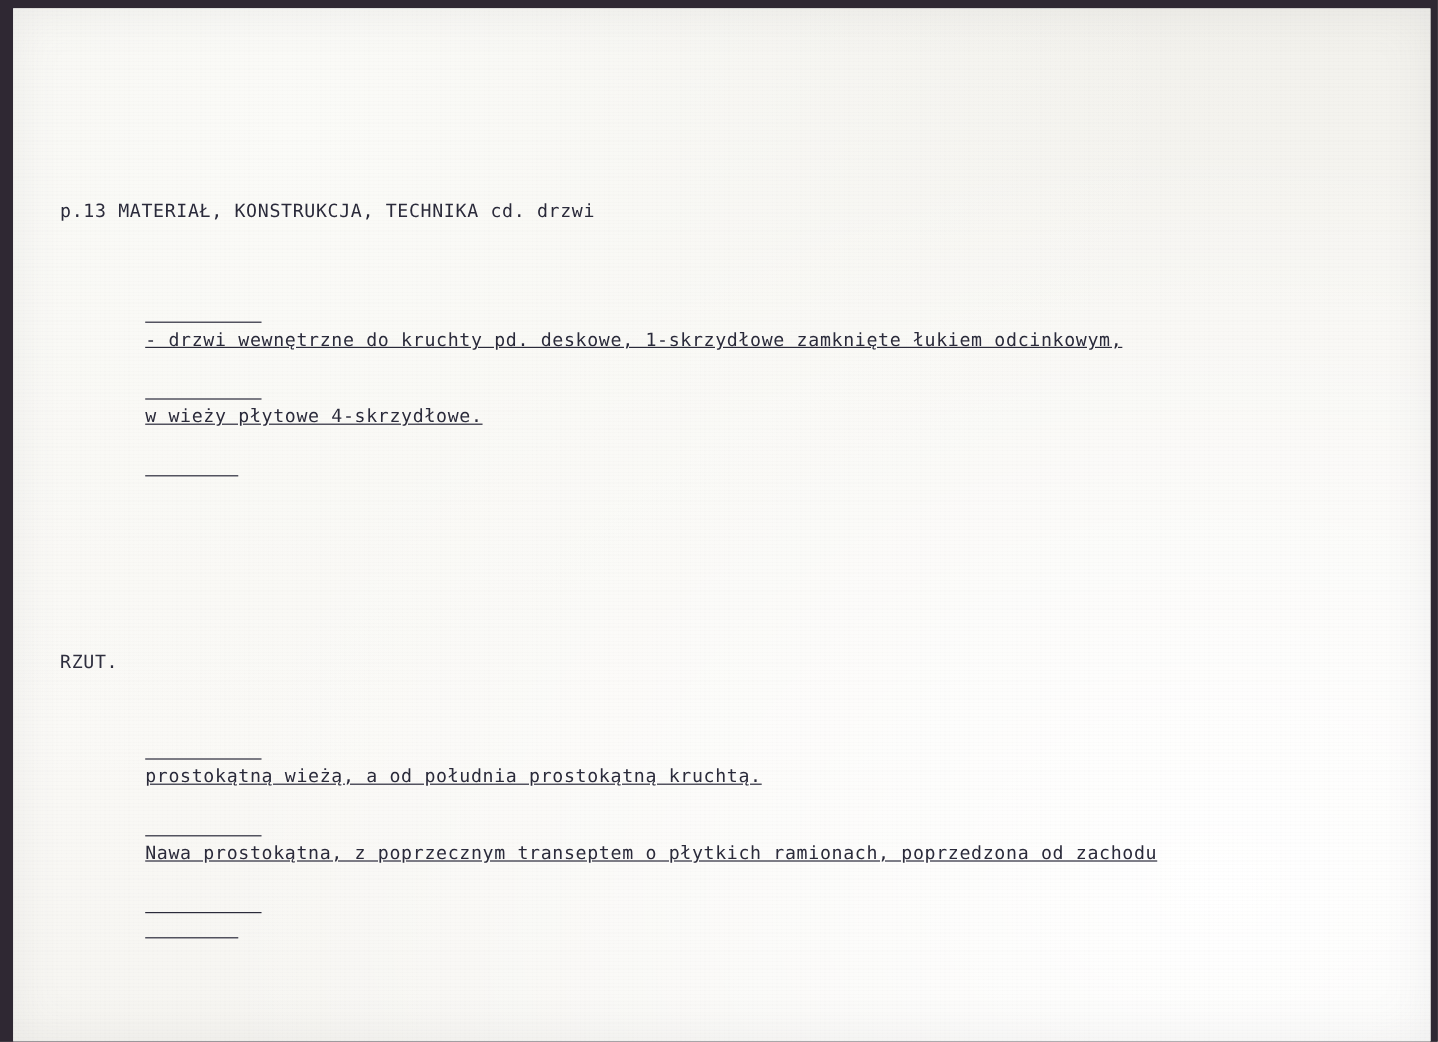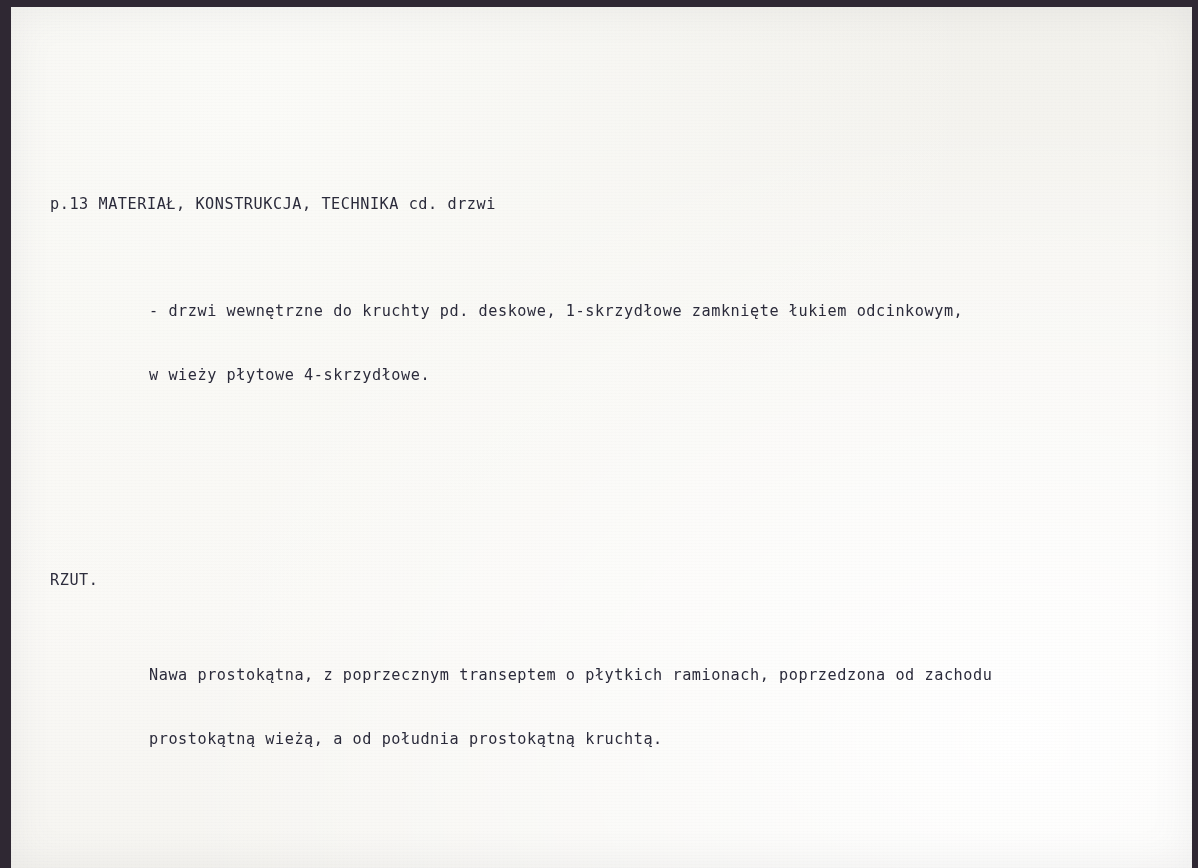--- a/index.html
+++ b/index.html
@@ -72,58 +72,58 @@
 
   .sec-label {
     position: absolute;
     left: 9px;
     top: 12px;
     white-space: pre;
     color: #2d2d3d;
   }
 
   .sec-lines {
-    margin-left: 108px;
+    margin-left: 80px;
     white-space: pre;
+    text-decoration: underline;
   }
 
   .line {
     display: block;
     white-space: pre;
     min-height: 21.4px;
   }
 
   
   .head-line {
     display: block;
     margin-left: 9px;
     white-space: pre;
-    margin-top: 28px;
   }
 </style>
 </head>
 <body>
 
 <div id="scan-page">
   <div id="paper">
     <div id="text-body">
 
       <div class="section">
         <span class="head-line">p.13 MATERIAŁ, KONSTRUKCJA, TECHNIKA cd. drzwi</span>
         <div class="sec-lines">
           <span class="line">- drzwi wewnętrzne do kruchty pd. deskowe, 1-skrzydłowe zamknięte łukiem odcinkowym,</span>
           <span class="line">w wieży płytowe 4-skrzydłowe.</span>
         </div>
       </div>
 
       <div class="section">
         <span class="sec-label">RZUT.</span>
         <div class="sec-lines">
+          <span class="line">prostokątną wieżą, a od południa prostokątną kruchtą.</span>
           <span class="line">Nawa prostokątna, z poprzecznym transeptem o płytkich ramionach, poprzedzona od zachodu</span>
-          <span class="line">prostokątną wieżą, a od południa prostokątną kruchtą.</span>
           
         </div>
       </div>
 
       
 
       
 
     </div>
   </div>

